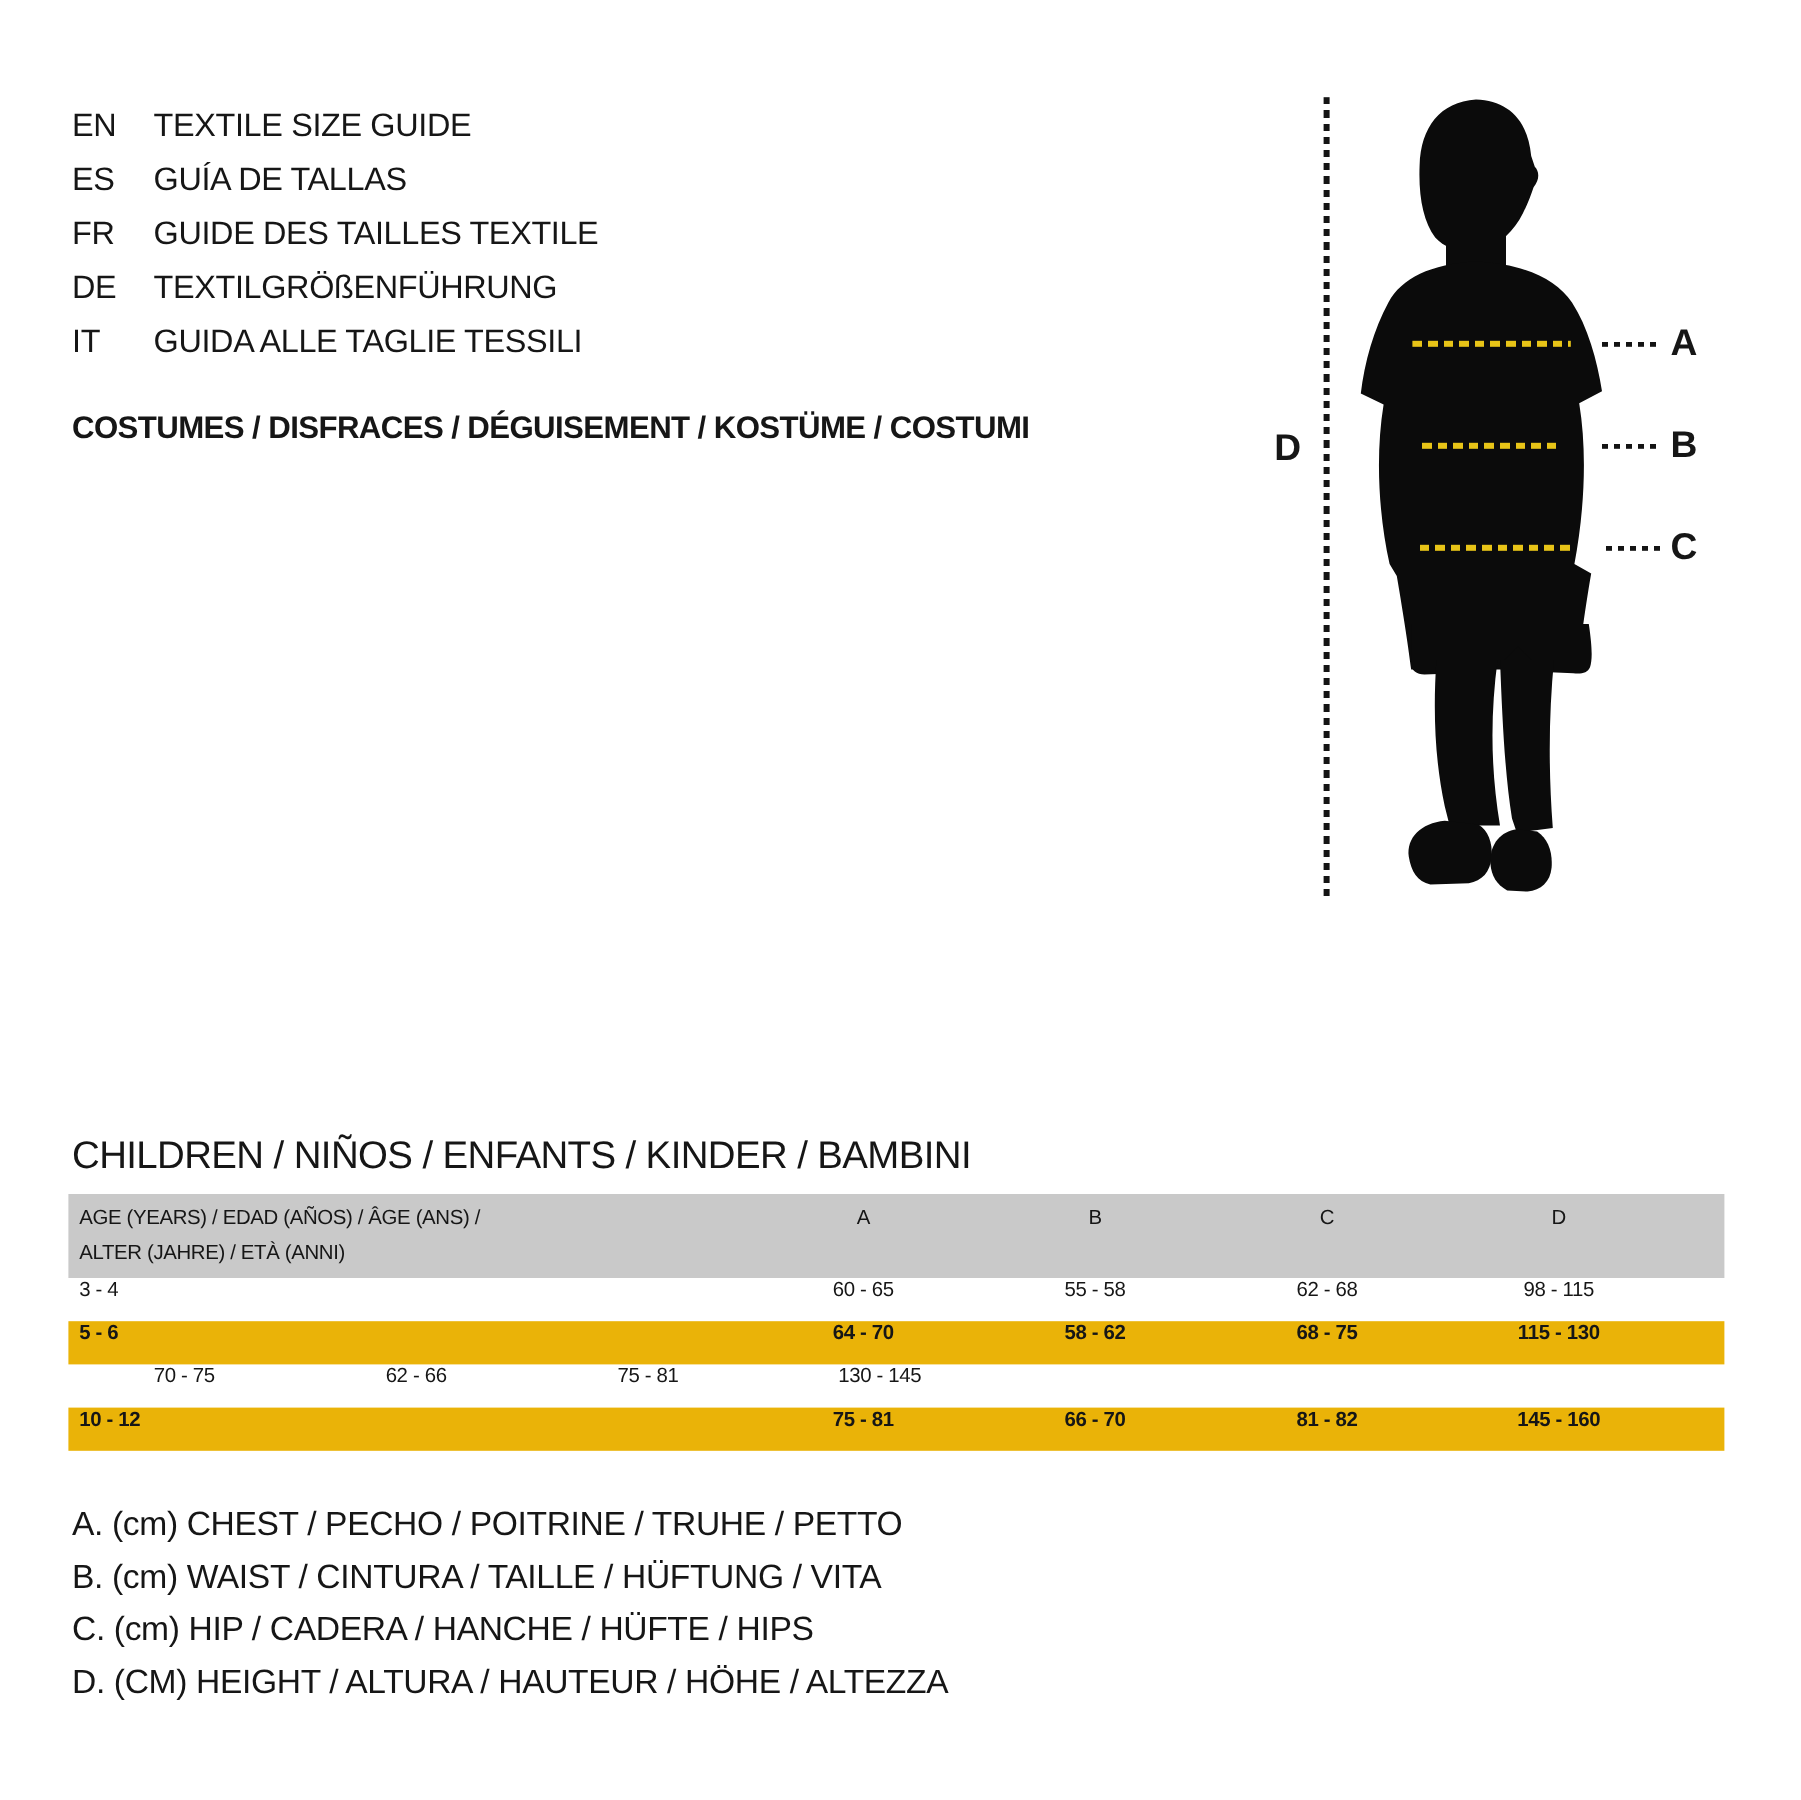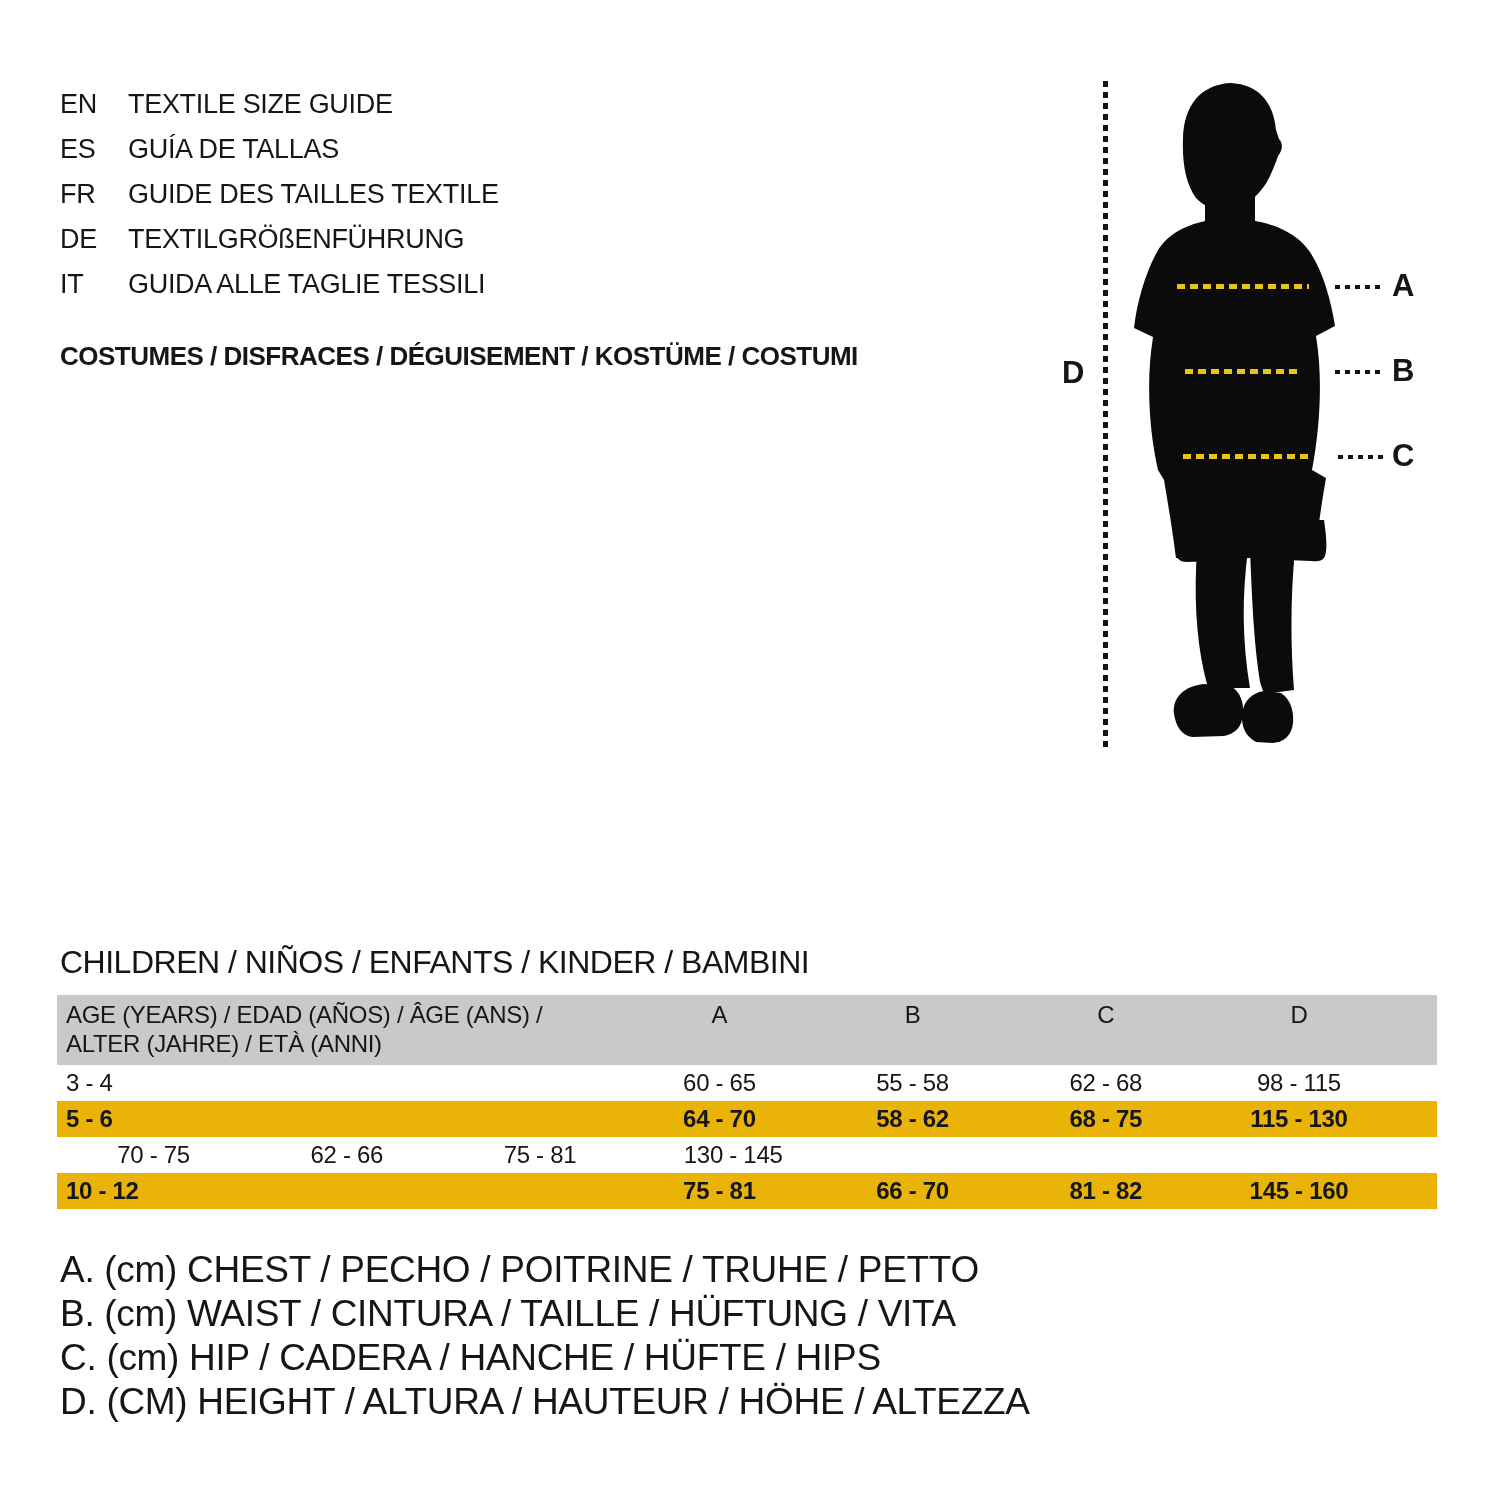--- a/index.html
+++ b/index.html
@@ -27,31 +27,31 @@
   .mline-y{position:absolute;height:5px;
            background:repeating-linear-gradient(to right,#e8c417 0 8px,transparent 8px 13px);}
   .mline-k{position:absolute;height:4px;
            background:repeating-linear-gradient(to right,#141414 0 5px,transparent 5px 10px);}
   .m-label{position:absolute;font-size:31px;font-weight:bold;width:40px;}
 
   
   .children-title{left:60px;top:944px;font-size:32px;letter-spacing:-0.5px;white-space:nowrap;}
 
   
-  .size-table{left:57px;top:995px;width:1380px;font-size:24px;}
+  .size-table{left:57px;top:995px;width:1380px;font-size:17px;}
   .thead{background:#c9c9c9;display:flex;align-items:flex-start;padding:5px 0 7px 0;}
   .col-age{width:41%;flex:0 0 41%;padding-left:9px;box-sizing:border-box;}
   .col{width:14%;flex:0 0 14%;text-align:center;}
   .thead .hline{line-height:29px;}
   .thead .col{line-height:29px;}
-  .trow{display:flex;height:36px;align-items:center;}
+  .trow{display:flex;height:36px;}
   .trow.alt{background:#eab308;font-weight:bold;}
 
   
-  .legend{left:60px;top:1248px;font-size:37px;line-height:44px;}
+  .legend{left:60px;top:1248px;font-size:28px;line-height:44px;}
 </style>
 </head>
 <body>
 
 <div class="abs lang-list">
   <div class="lang-row">
     <span class="lang-code">EN</span>
     <span>TEXTILE SIZE GUIDE</span>
   </div>
   <div class="lang-row">

